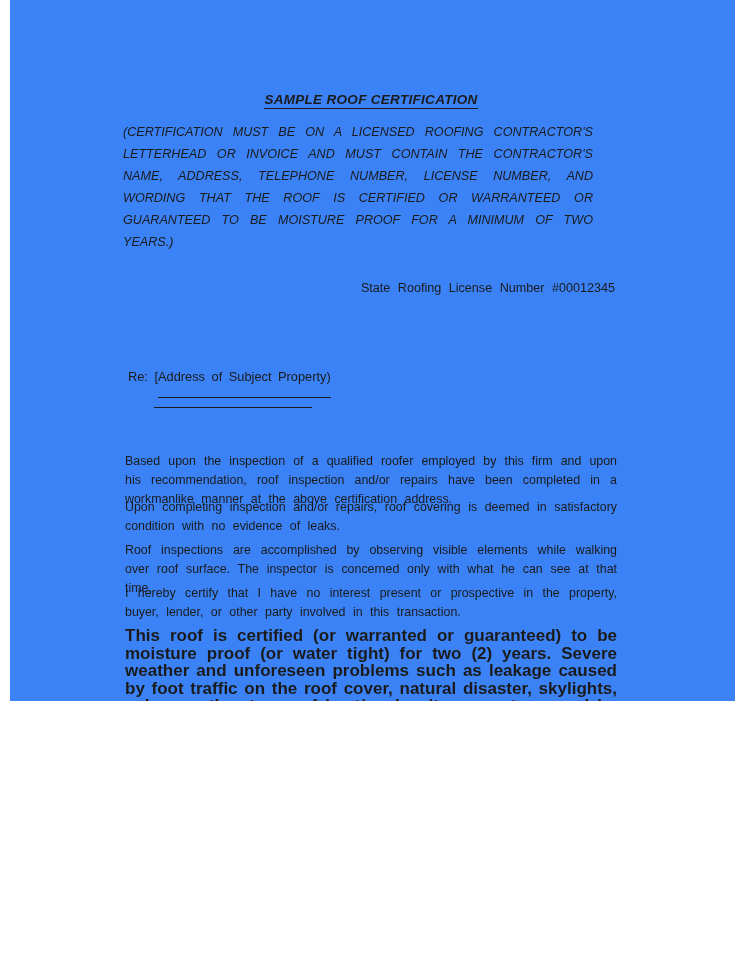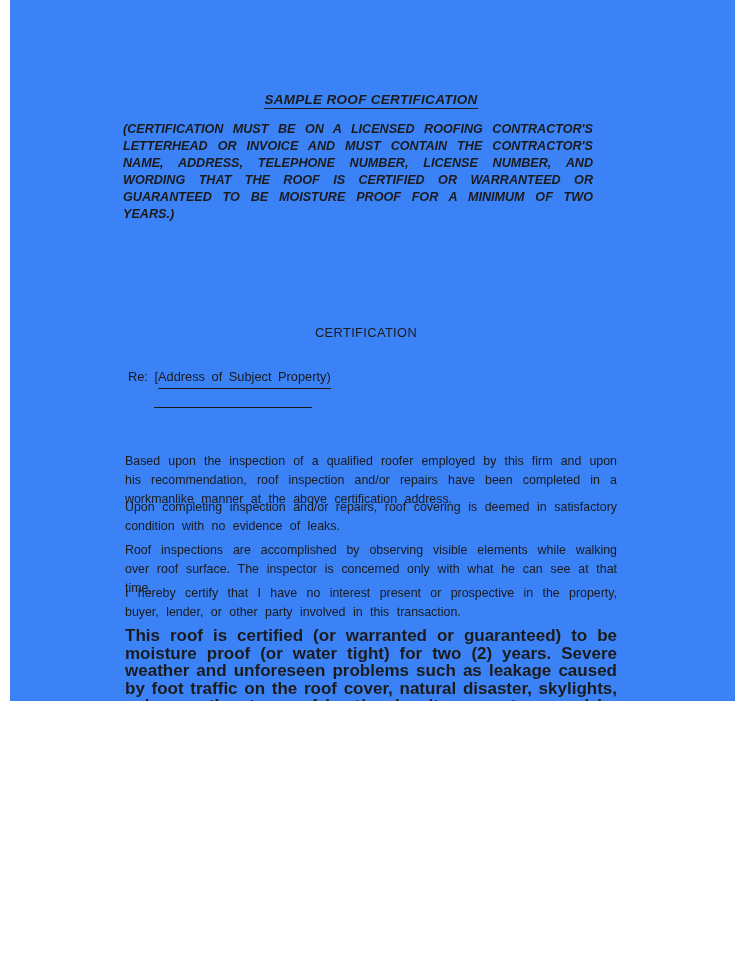--- a/index.html
+++ b/index.html
@@ -33,24 +33,23 @@
     border-bottom: 1.6px solid #1b1b1b;
     padding-bottom: 1px;
   }
 
   .intro {
     top: 121px;
     left: 113px;
     width: 470px;
     font-style: italic;
     font-size: 12.6px;
-    line-height: 17px;
+    line-height: 22px;
     text-align: justify;
     word-spacing: 2.5px;
-    font-weight: bold;
   }
 
   .contractor {
     top: 221px;
     right: 130px;
     text-align: right;
     font-size: 12.6px;
     line-height: 16px;
     word-spacing: 3px;
   }
@@ -73,21 +72,21 @@
   }
 
   .re-line {
     top: 369px;
     left: 118px;
     font-size: 12.8px;
     word-spacing: 3px;
   }
   .re-line .re-underlined {
     border-bottom: 1.6px solid #1b1b1b;
-    padding-bottom: 4px;
+    padding-bottom: 13px;
   }
 
   .blank-line {
     top: 407px;
     left: 144px;
     width: 158px;
     border-top: 1.8px solid #1b1b1b;
   }
 
   .body-para {
@@ -151,22 +150,22 @@
 
 <div class="page">
 
   <div class="abs doc-title">
     <span>SAMPLE ROOF CERTIFICATION</span>
   </div>
 
   <div class="abs intro">(CERTIFICATION MUST BE ON A LICENSED ROOFING CONTRACTOR'S LETTERHEAD OR INVOICE AND MUST CONTAIN THE CONTRACTOR'S NAME, ADDRESS, TELEPHONE NUMBER, LICENSE NUMBER, AND WORDING THAT THE ROOF IS CERTIFIED OR WARRANTEED OR GUARANTEED TO BE MOISTURE PROOF FOR A MINIMUM OF TWO YEARS.)</div>
 
 
+  <div class="abs license">State Roofing License Number #00012345</div>
 
-  <div class="abs cert-heading">CERTIFICATION</div>
 
   <div class="abs re-line">
     <span>Re:</span>
     <span>[</span><span class="re-underlined">Address of Subject Property)</span>
   </div>
 
   <div class="abs blank-line"></div>
 
   <div class="abs body-para p1">Based upon the inspection of a qualified roofer employed by this firm and upon his recommendation, roof inspection and/or repairs have been completed in a workmanlike manner at the above certification address.</div>
   <div class="abs body-para p2">Upon completing inspection and/or repairs, roof covering is deemed in satisfactory condition with no evidence of leaks.</div>

